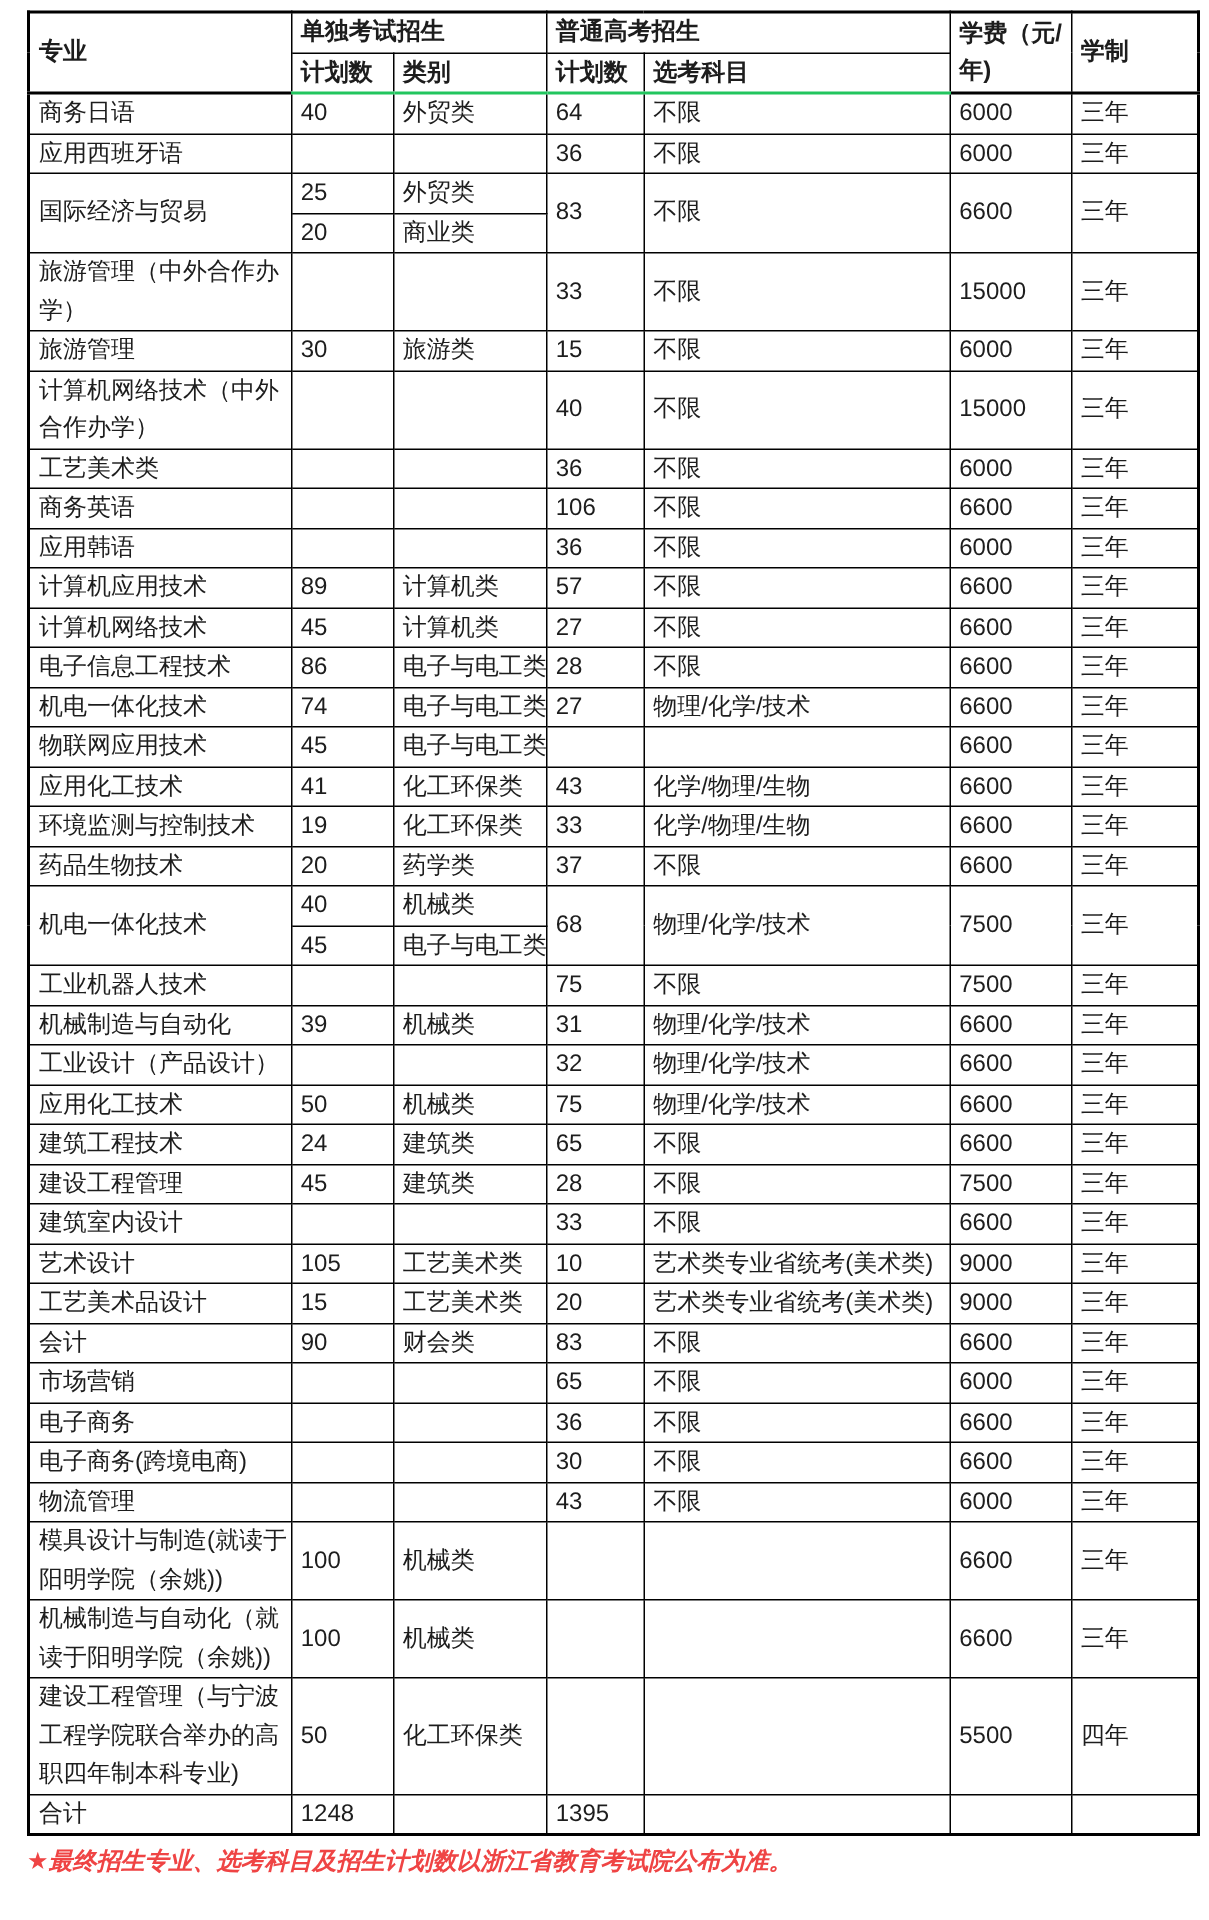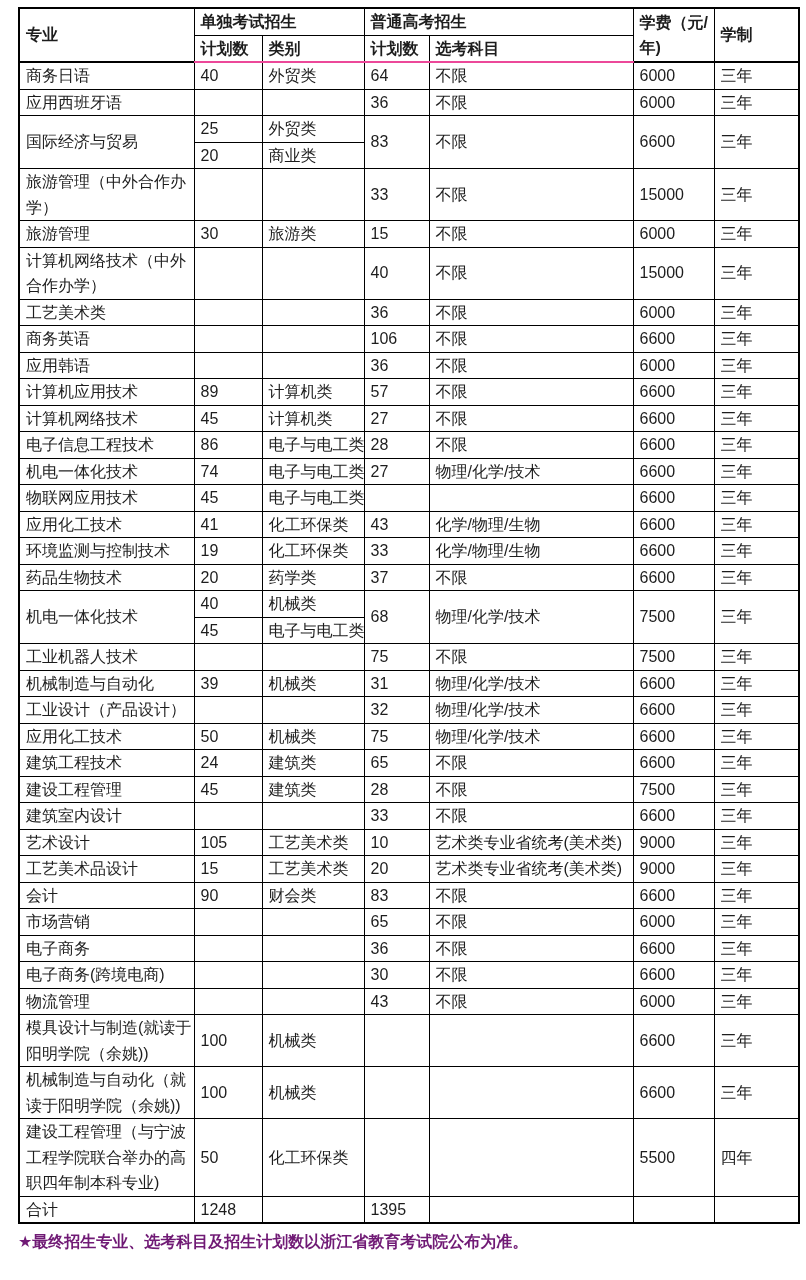--- a/index.html
+++ b/index.html
@@ -28,28 +28,29 @@
     vertical-align: middle;
     text-align: left;
     word-break: break-all;
   }
   table.plan th {
     font-weight: 700;
   }
   table.plan thead {
     border-bottom: 2px solid #000000;
   }
-  table.plan thead tr.sub th { border-bottom: 2px solid #ec4899; }
+  table.plan thead tr.sub th { border-bottom: 2px solid #22c55e; }
   td.nowrap, th.nowrap { white-space: nowrap; }
   .note {
     margin: 7px 0 0 0;
     font-size: 16px;
     font-weight: 700;
     line-height: 22px;
-    color: #701a75;
+    color: #ef4444;
+    font-style: italic;
   }
 </style>
 </head>
 <body>
 
 <div class="page">
 
   <table class="plan">
     <colgroup>
       <col style="width:175px">

